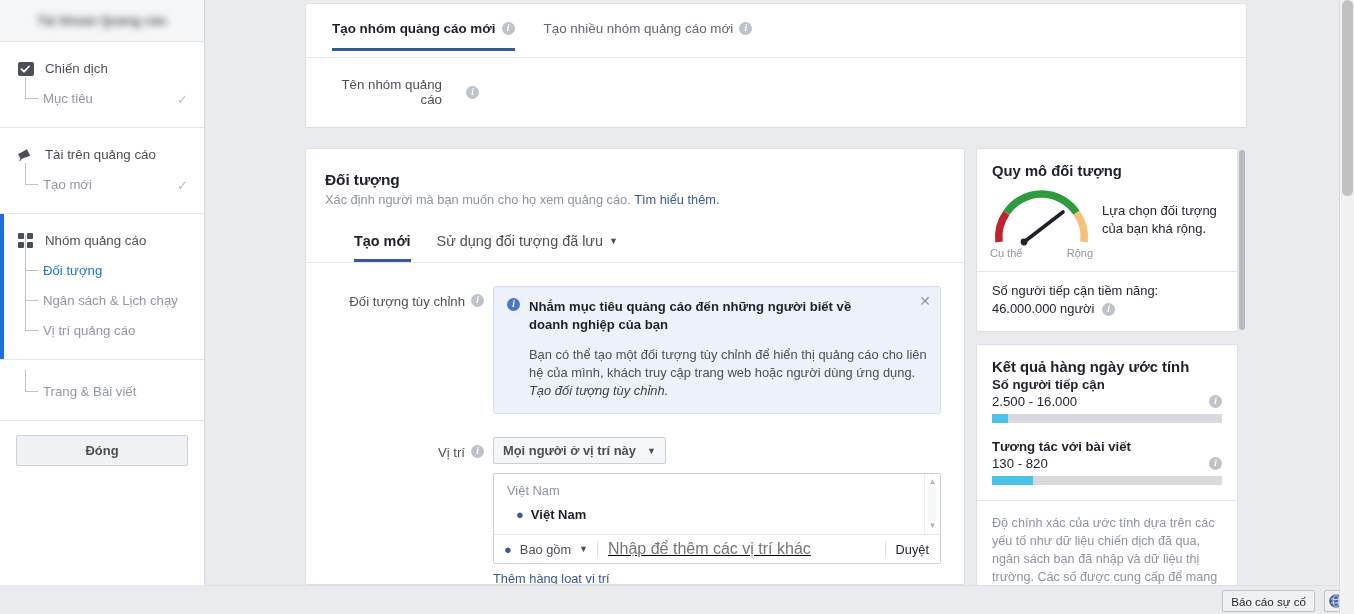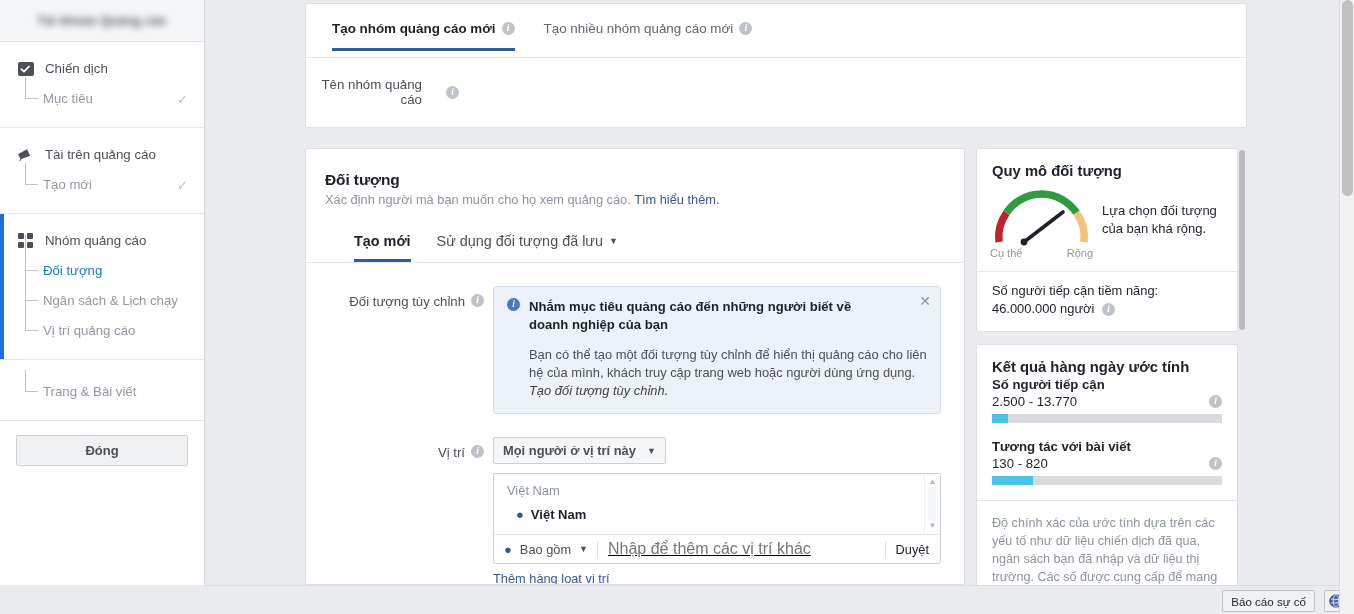--- a/index.html
+++ b/index.html
@@ -166,21 +166,21 @@
   .name-row {
     display: flex; align-items: center;
     padding: 19px 0 0 0;
   }
   .name-label {
     width: 161px;
     text-align: right;
     font-size: 13.3px;
     color: #4b4f56;
     padding-right: 8px;
-    display: flex; align-items: center; justify-content: flex-end; gap: 24px;
+    display: flex; align-items: center; justify-content: flex-end; gap: 24px; margin-left: 20px;
   }
   .name-input {
     width: 478px; height: 29px;
     border: 1px solid #ccd0d5;
     border-radius: 2px;
     background: #fff;
     font-size: 13px;
     color: #1d2129;
     padding: 0 9px;
     font-family: "Liberation Sans", sans-serif;
@@ -618,21 +618,21 @@
         </div>
       </div>
 
       <div class="rp-card">
         <div class="rp-pad">
           <div class="rp-title">Kết quả hàng ngày ước tính</div>
 
           <div>
             <div class="est-sub">Số người tiếp cận</div>
             <div class="est-val-row">
-              <span class="est-val">2.500 - 13.770</span>
+              <span class="est-val">2.500 - 16.000</span>
               <span class="info-i">i</span>
             </div>
             <div class="bar-bg">
               <div class="bar-fill" style="width:7%"></div>
             </div>
           </div>
 
           <div style="margin-top:16px;">
             <div class="est-sub">Tương tác với bài viết</div>
             <div class="est-val-row">

